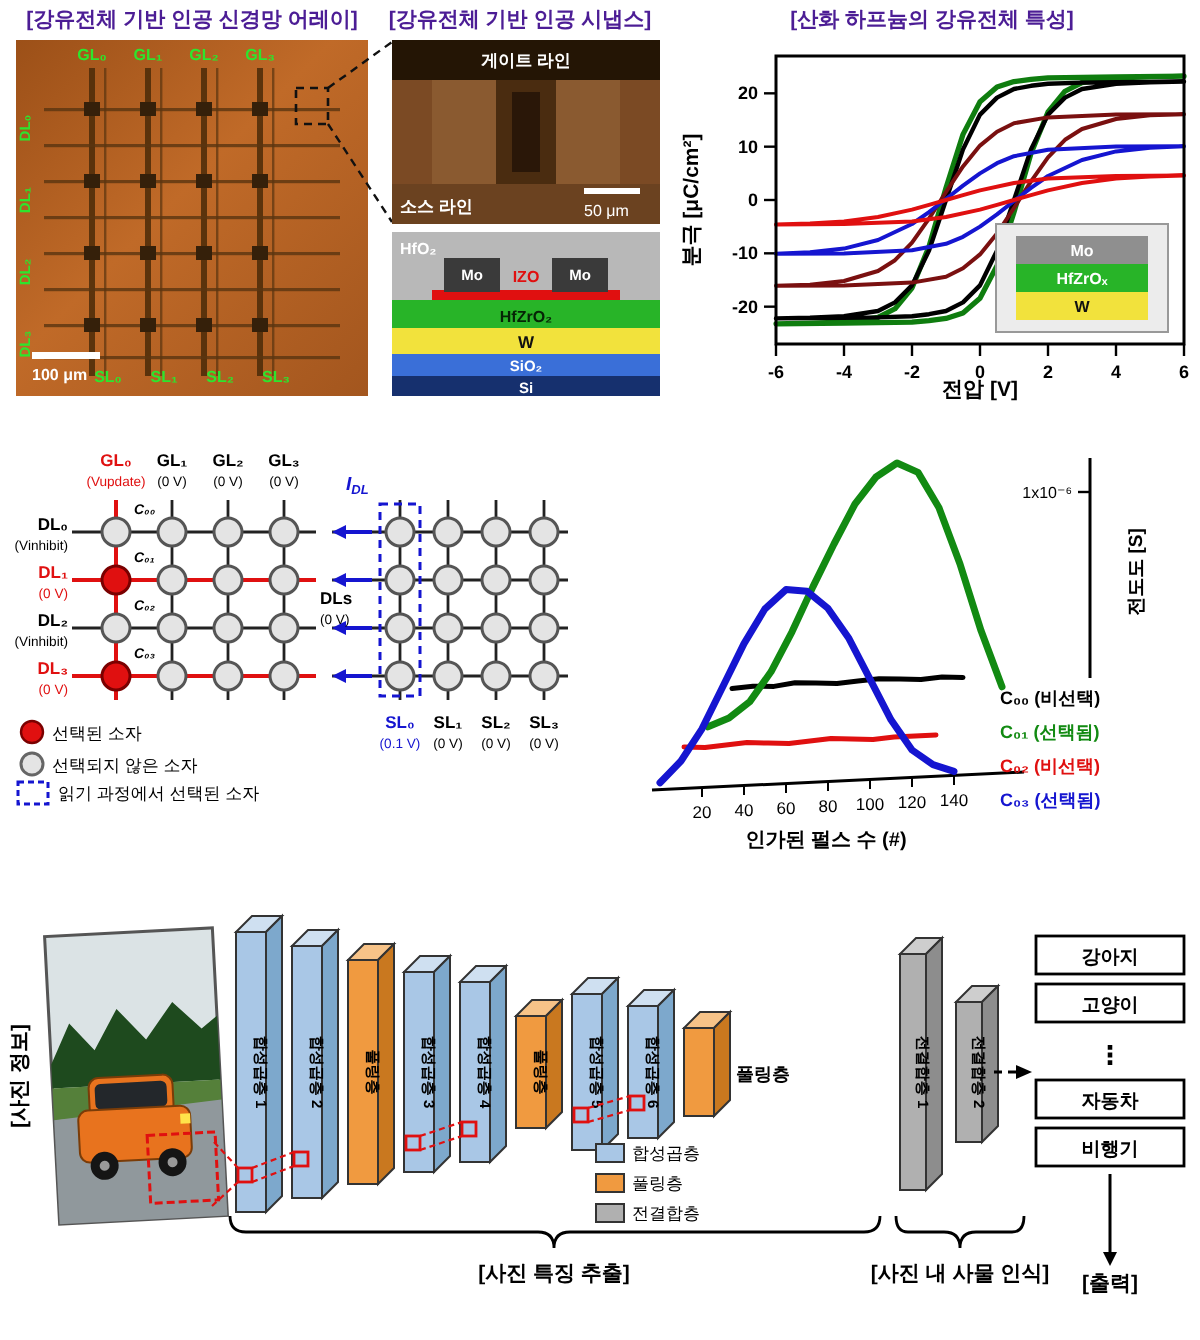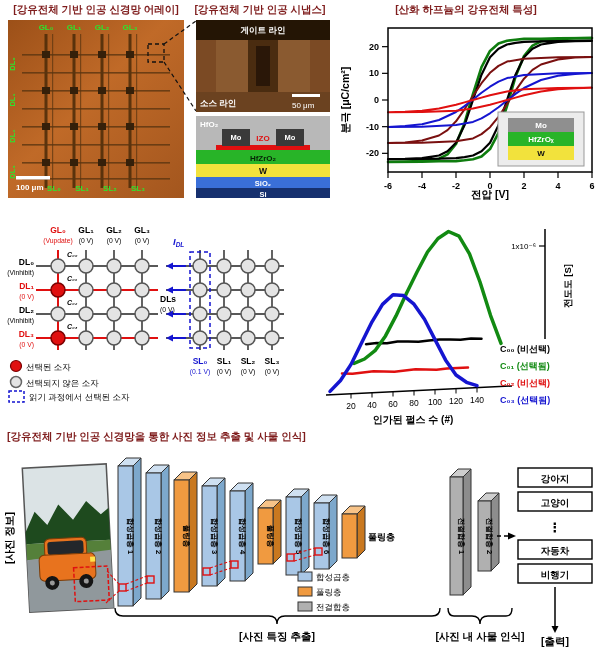--- a/index.html
+++ b/index.html
@@ -1,16 +1,16 @@
 <!DOCTYPE html>
 <html><head>
 <meta charset="utf-8">
 <style>
   html,body{margin:0;padding:0;background:#fff}
-  .page{position:relative;width:600px;height:659px;background:#fff;font-family:"Liberation Sans","DejaVu Sans",sans-serif;overflow:hidden;color:#7f1d1d}
+  .page{position:relative;width:600px;height:659px;background:#fff;font-family:"Liberation Sans","DejaVu Sans",sans-serif;overflow:hidden;color:#4c1d95}
   .ptitle{position:absolute;font-size:10.5px;font-weight:bold;white-space:nowrap}
   svg{position:absolute;overflow:visible}
   svg text{font-family:"Liberation Sans","DejaVu Sans",sans-serif}
 </style>
 </head>
 <body>
 
 <div class="page">
 
   <div class="ptitle" style="left:5px;top:3px;width:182px;text-align:center">[강유전체 기반 인공 신경망 어레이]</div>
@@ -292,21 +292,20 @@
         <path d="M42.0 159.5L52.5 159.7L63.0 158.5L73.5 157.3L84.0 157.5L94.5 157.7L105.0 156.5L115.5 155.3L126.0 155.5L136.5 155.7L147.0 154.5L157.5 154.0L168.0 153.5" fill="none" stroke="#e01010" stroke-width="2.5" stroke-linecap="round" stroke-linejoin="round"></path>
         <path d="M30.0 177.4L40.5 166.5L51.0 150.4L61.5 129.1L72.0 107.8L82.5 90.4L93.0 80.8L103.5 81.6L114.0 90.2L124.5 105.3L135.0 125.6L145.5 145.9L156.0 161.0L166.5 168.3L177.0 171.7" fill="none" stroke="#1515d0" stroke-width="3.5" stroke-linecap="round" stroke-linejoin="round"></path>
         <text x="200" y="138" fill="#000000" font-size="9" font-weight="bold">C₀₀ (비선택)</text>
         <text x="200" y="155" fill="#128a12" font-size="9" font-weight="bold">C₀₁ (선택됨)</text>
         <text x="200" y="172" fill="#e01010" font-size="9" font-weight="bold">C₀₂ (비선택)</text>
         <text x="200" y="189" fill="#1515d0" font-size="9" font-weight="bold">C₀₃ (선택됨)</text>
       </g>
     <text x="113" y="209" text-anchor="middle" font-size="10" font-weight="bold">인가된 펄스 수 (#)</text>
   </svg>
 
-  <div class="ptitle" style="left:7px;top:430px">[강유전체 기반 인공 신경망을 통한 사진 정보 추출 및 사물 인식]</div>
 
   <svg id="cnn" style="left:0;top:444px" width="600" height="226">
     <text x="13" y="94" transform="rotate(-90 13 94)" text-anchor="middle" font-size="10.5" font-weight="bold">[사진 정보]</text>
     <g transform="rotate(-3 68 94)">
       <rect x="26" y="22" width="84" height="144" fill="#dbe3e5" stroke="#555" stroke-width="1.5"></rect>
       <polygon points="26,86 36,66 48,80 60,60 74,76 88,58 102,72 110,66 110,98 26,98" fill="#1e4a1e"></polygon>
       <rect x="26" y="98" width="84" height="16" fill="#55803a"></rect>
       <polygon points="26,114 110,108 110,166 26,166" fill="#90989c"></polygon>
       <g>
         <rect x="44" y="94" width="42" height="20" rx="5" fill="#e8731e" stroke="#7a3c08"></rect>

